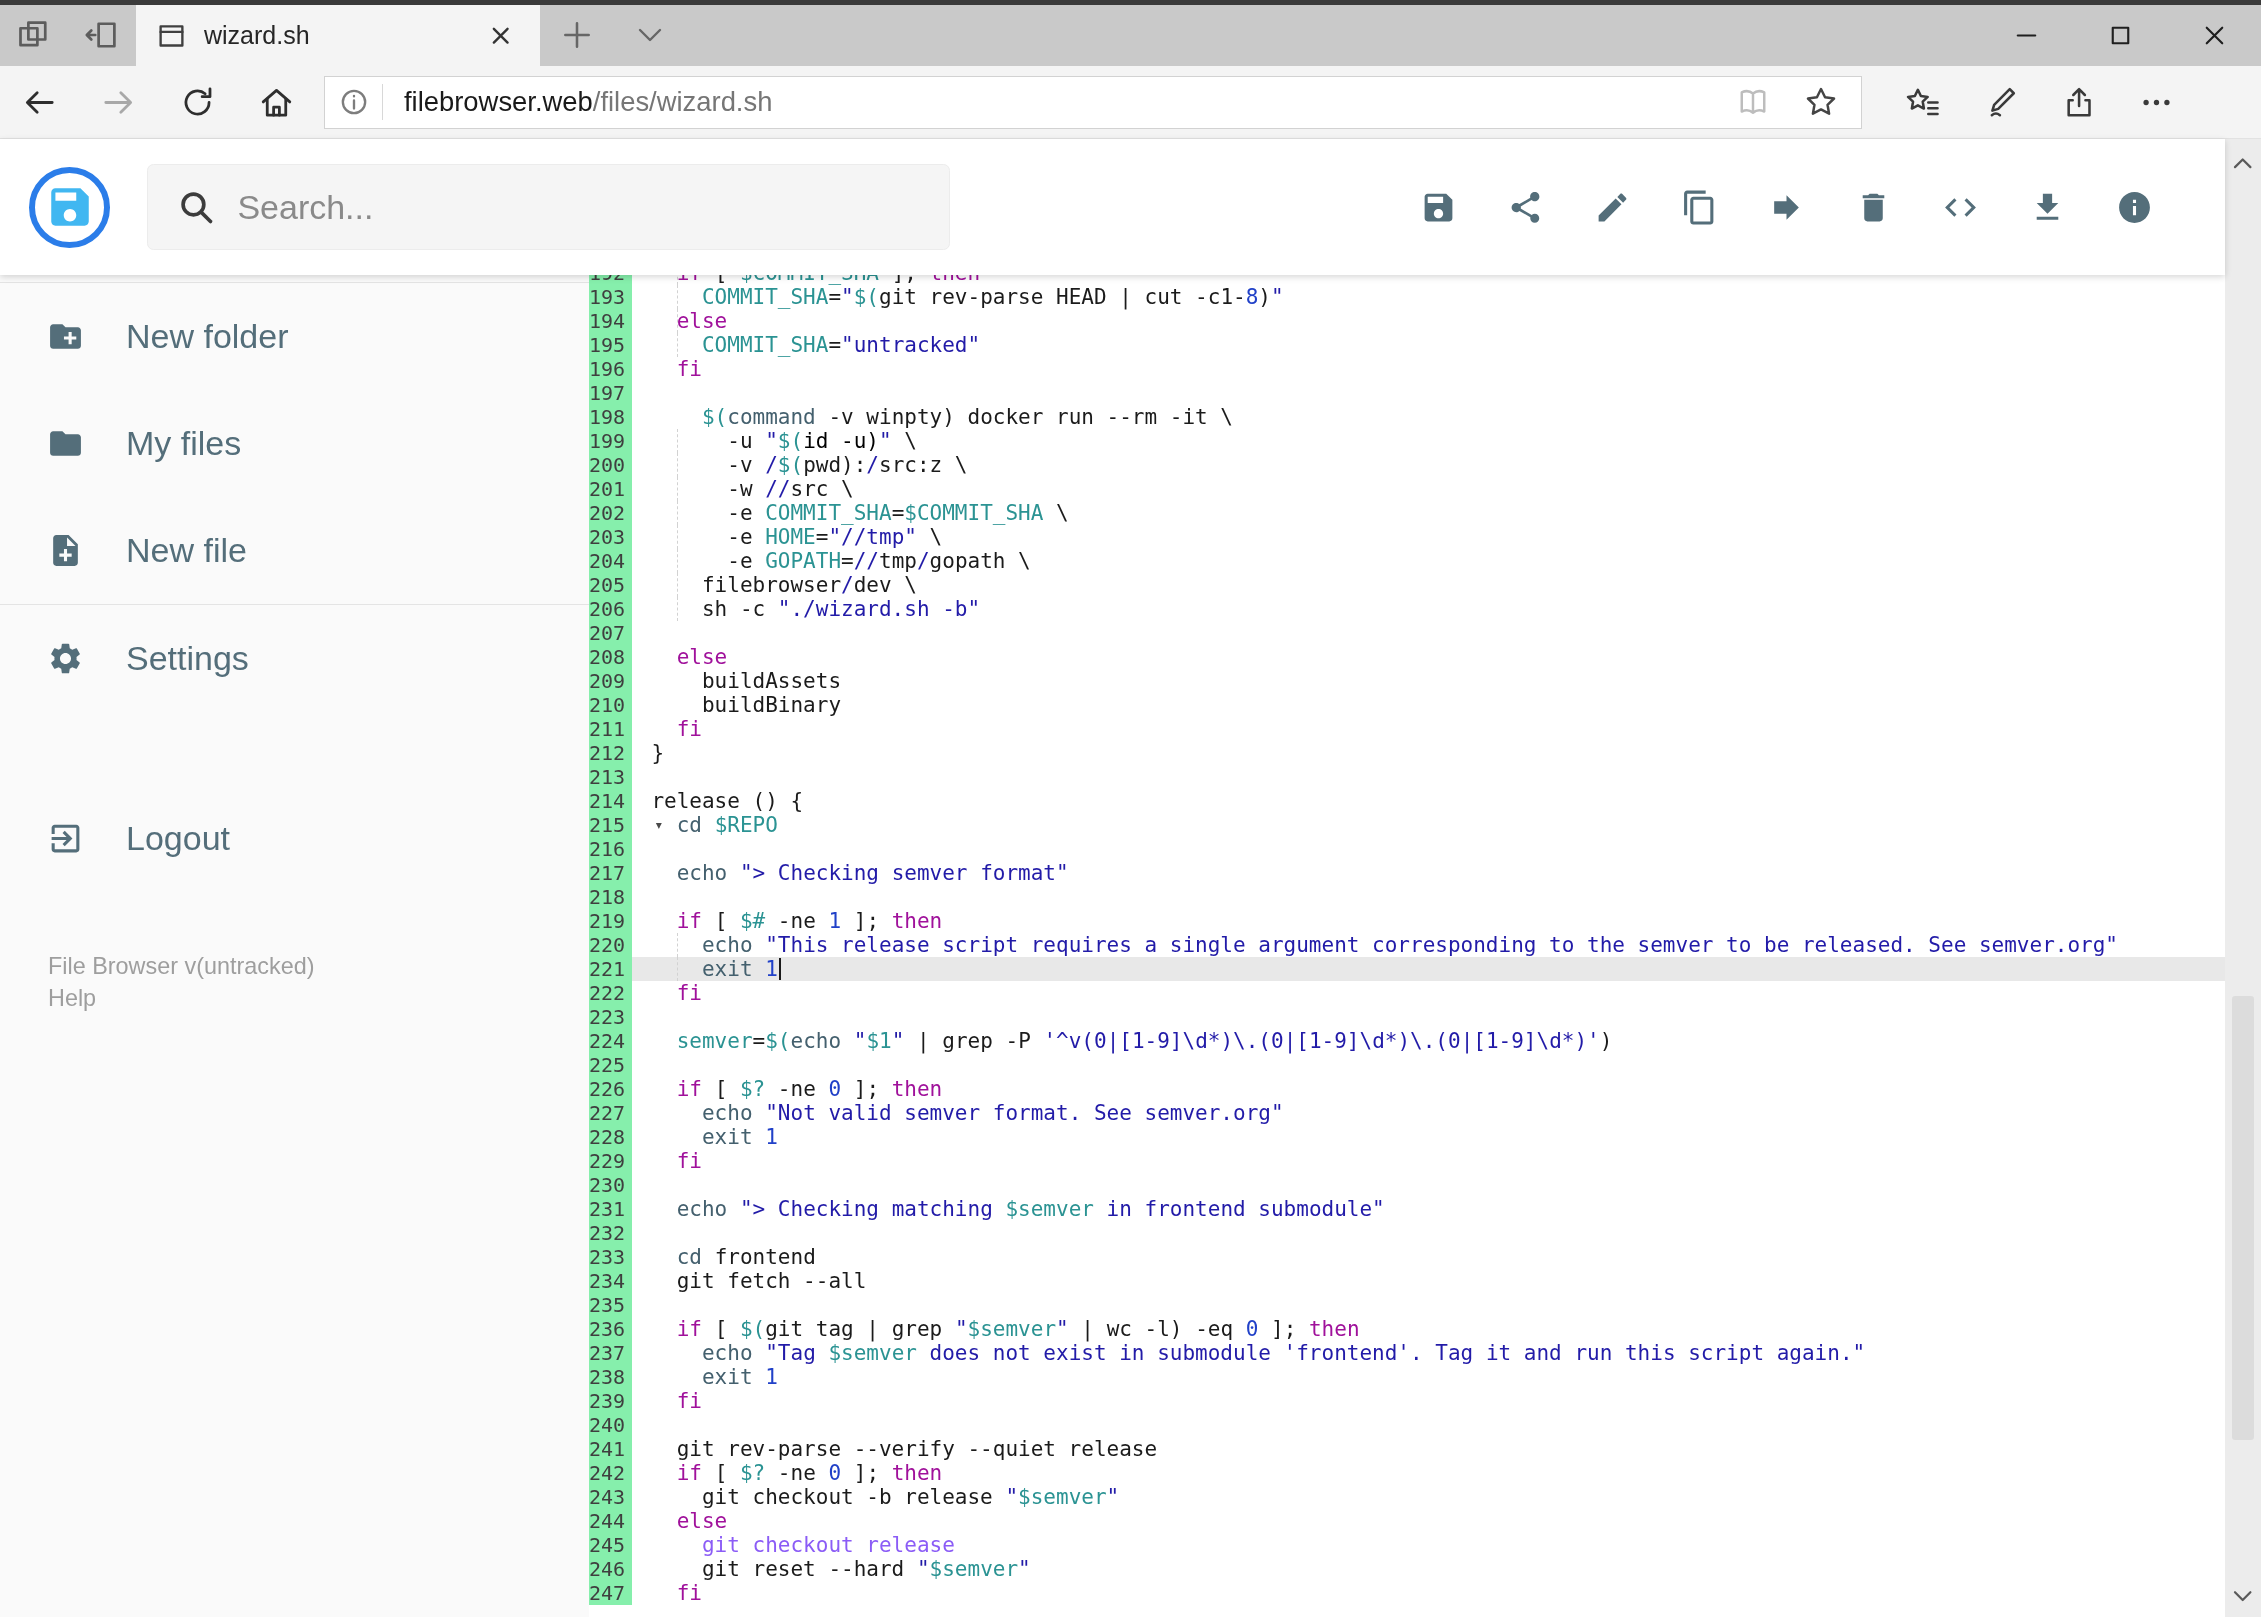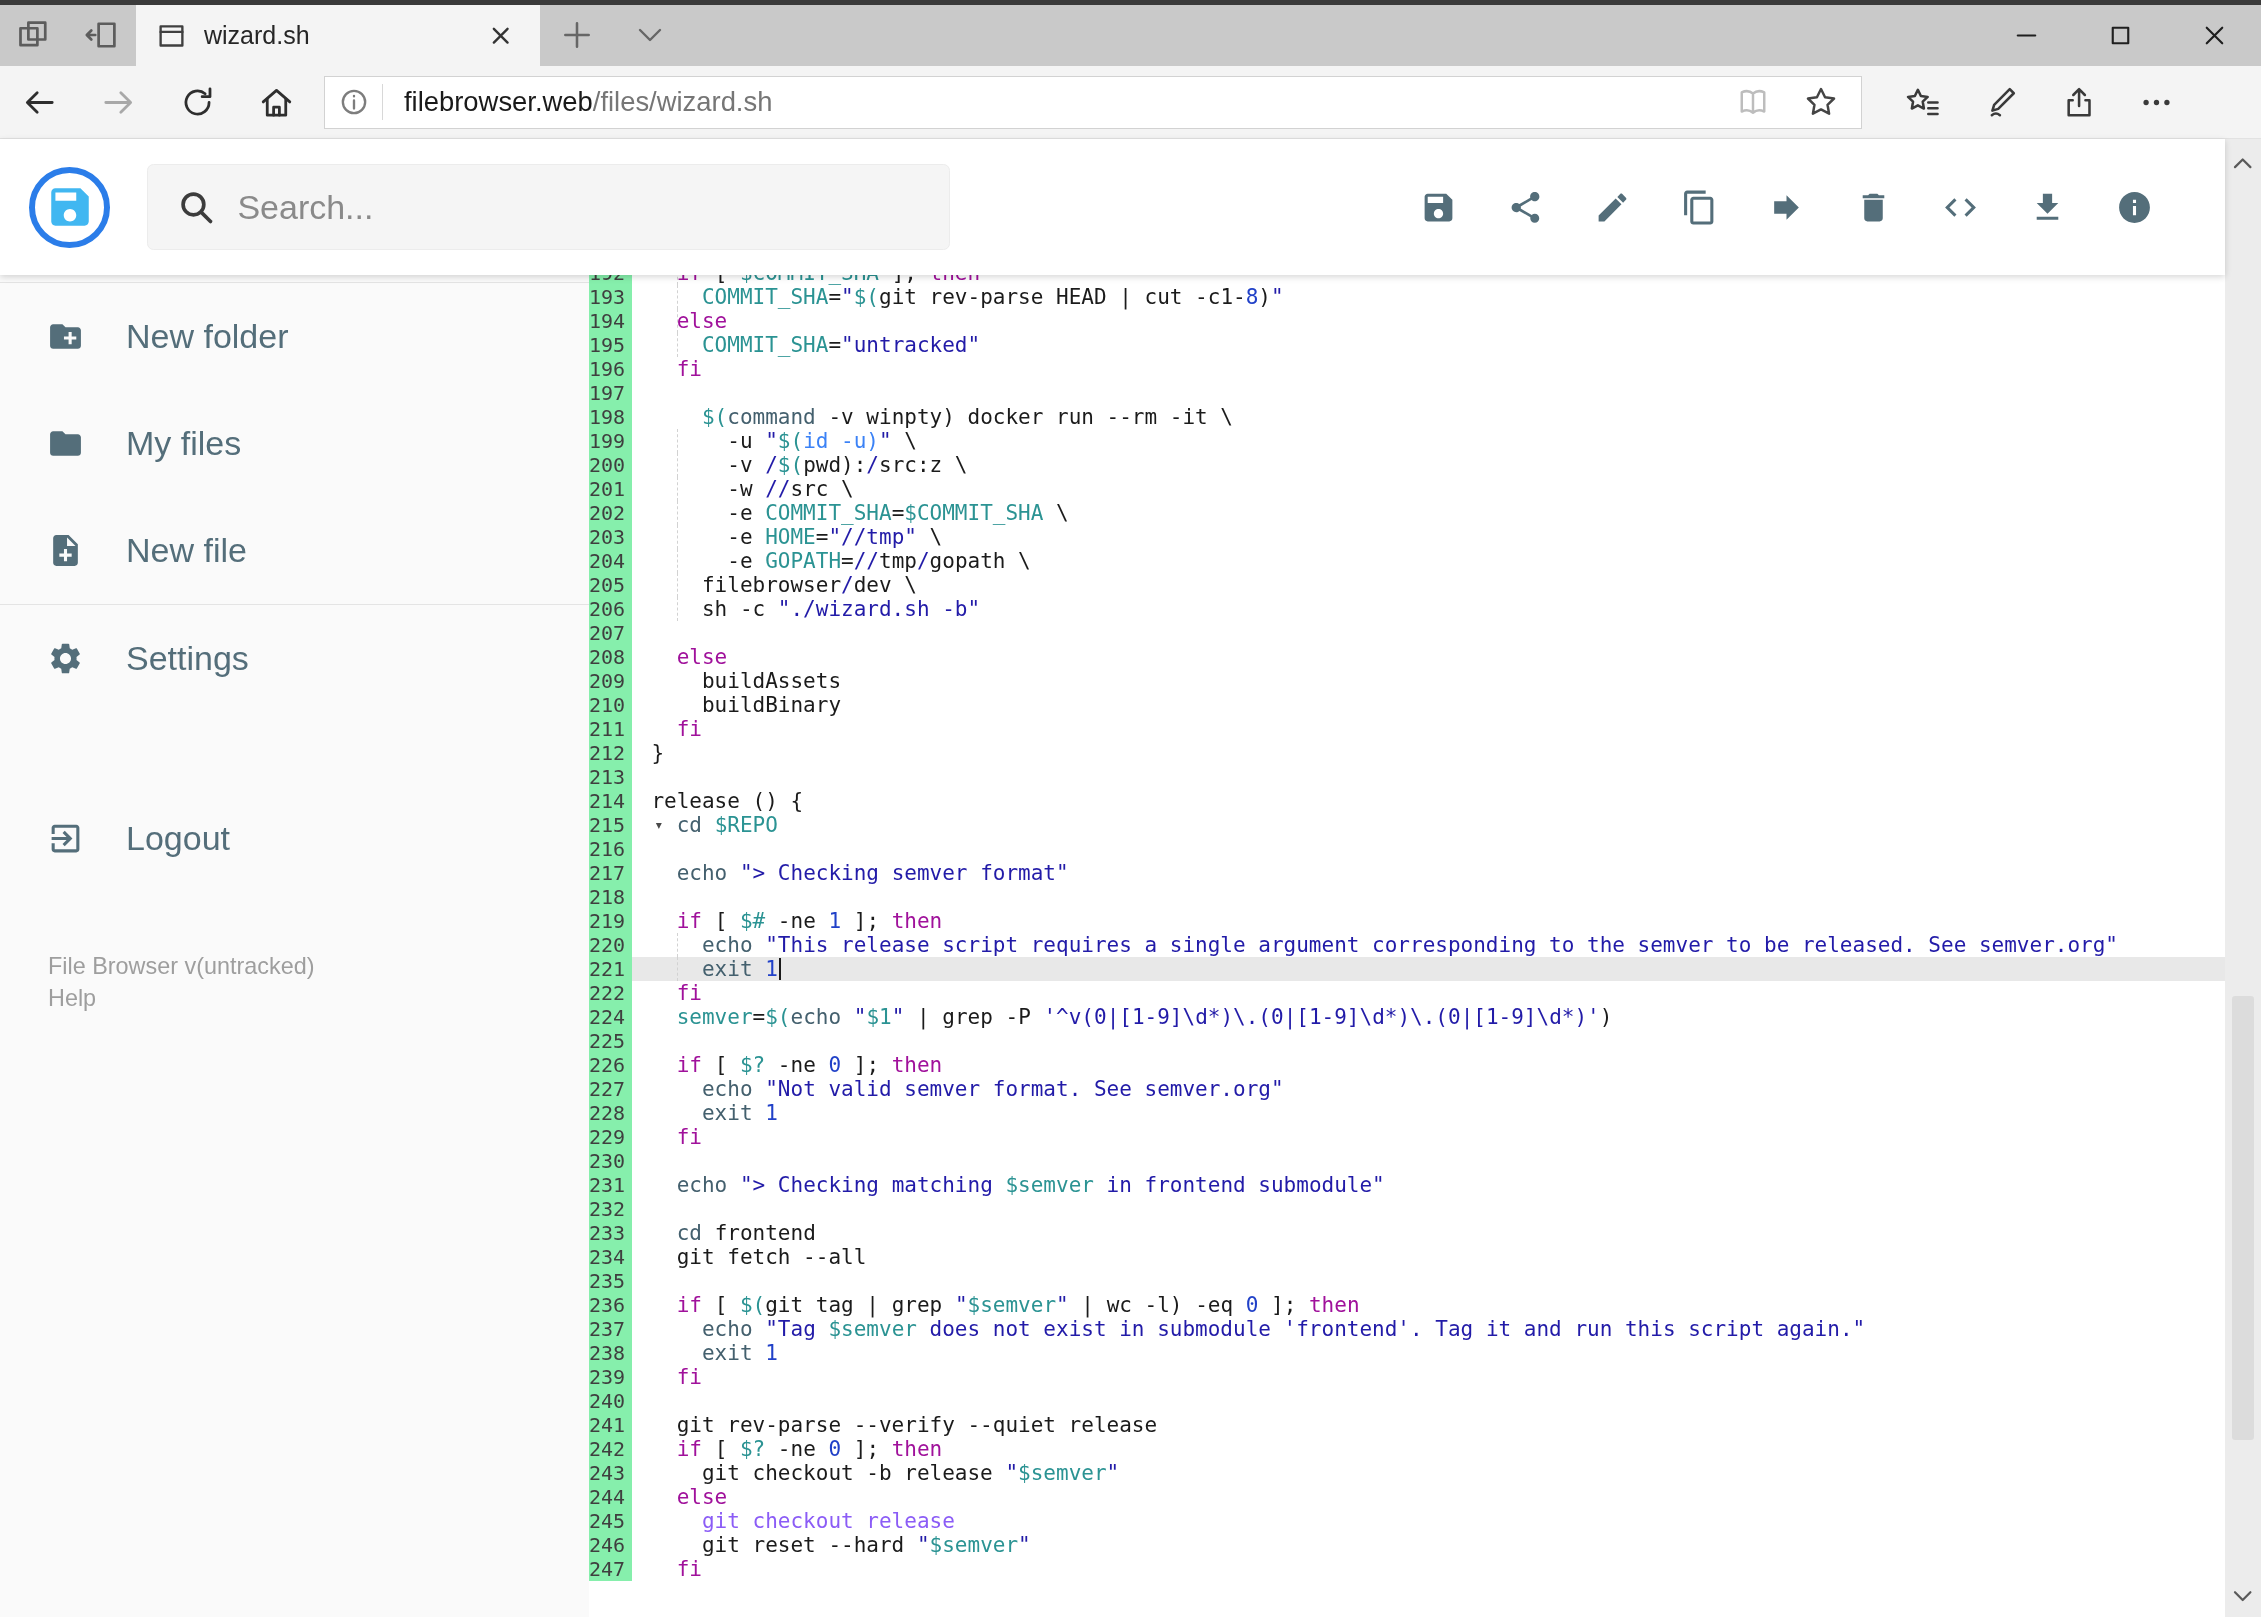--- a/index.html
+++ b/index.html
@@ -417,21 +417,21 @@
               <div class="row">
                 <div class="gut">197</div>
                 <div class="codeline"><span class="pre"></span></div>
               </div>
               <div class="row">
                 <div class="gut">198</div>
                 <div class="codeline"><span class="pre"><span style="color: rgb(27, 27, 27);">    </span><span style="color: rgb(43, 147, 147);">$(</span><span style="color: rgb(68, 96, 110);">command</span><span style="color: rgb(27, 27, 27);"> -v winpty) docker run --rm -it \</span></span></div>
               </div>
               <div class="row">
                 <div class="gut">199</div>
-                <div class="codeline"><span class="guide"></span><span class="pre"><span style="color: rgb(27, 27, 27);">      -u </span><span style="color: rgb(34, 27, 168);">"</span><span style="color: rgb(43, 147, 147);">$(</span><span style="color: #3b82f6;">id -u)</span><span style="color: rgb(34, 27, 168);">"</span><span style="color: rgb(27, 27, 27);"> \</span></span></div>
+                <div class="codeline"><span class="guide"></span><span class="pre"><span style="color: rgb(27, 27, 27);">      -u </span><span style="color: rgb(34, 27, 168);">"</span><span style="color: rgb(43, 147, 147);">$(</span><span style="color: #000000;">id -u)</span><span style="color: rgb(34, 27, 168);">"</span><span style="color: rgb(27, 27, 27);"> \</span></span></div>
               </div>
               <div class="row">
                 <div class="gut">200</div>
                 <div class="codeline"><span class="guide"></span><span class="pre"><span style="color: rgb(27, 27, 27);">      -v </span><span style="color: rgb(34, 27, 168);">/</span><span style="color: rgb(43, 147, 147);">$(</span><span style="color: rgb(27, 27, 27);">pwd):</span><span style="color: rgb(34, 27, 168);">/</span><span style="color: rgb(27, 27, 27);">src:z \</span></span></div>
               </div>
               <div class="row">
                 <div class="gut">201</div>
                 <div class="codeline"><span class="guide"></span><span class="pre"><span style="color: rgb(27, 27, 27);">      -w </span><span style="color: rgb(34, 27, 168);">//</span><span style="color: rgb(27, 27, 27);">src \</span></span></div>
               </div>
               <div class="row">
@@ -510,20 +510,24 @@
                 <div class="gut">220</div>
                 <div class="codeline"><span class="guide"></span><span class="pre"><span style="color: rgb(27, 27, 27);">    </span><span style="color: rgb(68, 96, 110);">echo</span><span style="color: rgb(27, 27, 27);"> </span><span style="color: rgb(34, 27, 168);">"This release script requires a single argument corresponding to the semver to be released. See semver.org"</span></span></div>
               </div>
               <div class="row active">
                 <div class="gut">221</div>
                 <div class="codeline"><span class="guide"></span><span class="pre"><span style="color: rgb(27, 27, 27);">    </span><span style="color: rgb(68, 96, 110);">exit</span><span style="color: rgb(27, 27, 27);"> </span><span style="color: rgb(33, 65, 200);">1</span><span class="caret"></span></span></div>
               </div>
               <div class="row">
                 <div class="gut">222</div>
                 <div class="codeline"><span class="pre"><span style="color: rgb(27, 27, 27);">  </span><span style="color: rgb(160, 17, 155);">fi</span></span></div>
+              </div>
+              <div class="row">
+                <div class="gut">223</div>
+                <div class="codeline"><span class="pre"></span></div>
               </div>
               <div class="row">
                 <div class="gut">224</div>
                 <div class="codeline"><span class="pre"><span style="color: rgb(27, 27, 27);">  </span><span style="color: rgb(43, 147, 147);">semver</span><span style="color: rgb(27, 27, 27);">=</span><span style="color: rgb(43, 147, 147);">$(</span><span style="color: rgb(68, 96, 110);">echo</span><span style="color: rgb(27, 27, 27);"> </span><span style="color: rgb(34, 27, 168);">"</span><span style="color: rgb(43, 147, 147);">$1</span><span style="color: rgb(34, 27, 168);">"</span><span style="color: rgb(27, 27, 27);"> | grep -P </span><span style="color: rgb(34, 27, 168);">'^v(0|[1-9]\d*)\.(0|[1-9]\d*)\.(0|[1-9]\d*)'</span><span style="color: rgb(27, 27, 27);">)</span></span></div>
               </div>
               <div class="row">
                 <div class="gut">225</div>
                 <div class="codeline"><span class="pre"></span></div>
               </div>
               <div class="row">

